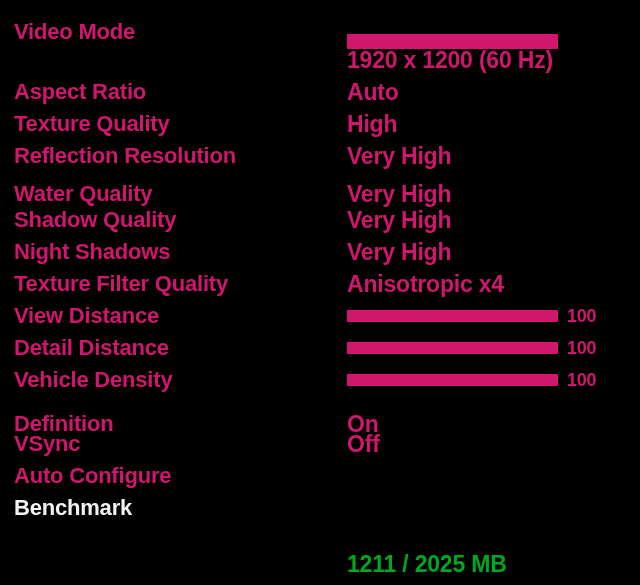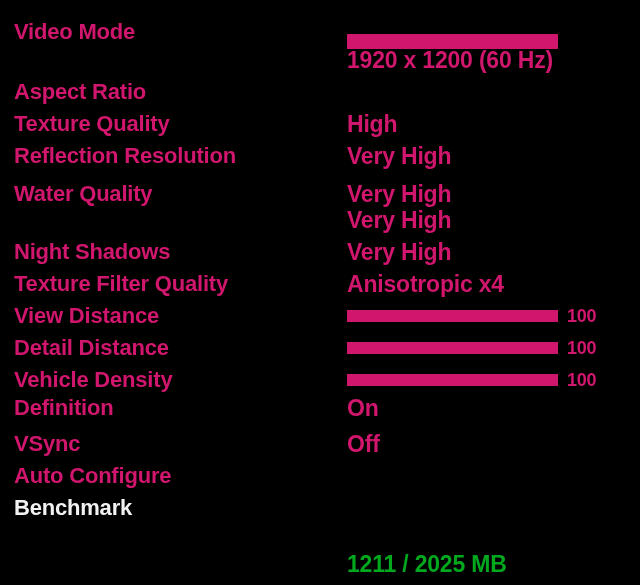--- a/index.html
+++ b/index.html
@@ -100,34 +100,36 @@
 <div id="screen">
     <div class="row" style="top: 16px;">
       <div class="label">Video Mode</div>
       <div class="highlight-bar"></div>
     </div>
     <div class="row" style="top: 44px;">
       <div class="value">1920 x 1200 (60 Hz)</div>
     </div>
     <div class="row" style="top: 76px; padding-left: 20px;">
       <div class="label">Aspect Ratio</div>
+      <div class="value">Auto</div>
     </div>
     <div class="row" style="top: 108px;">
       <div class="label">Texture Quality</div>
       <div class="value">High</div>
     </div>
     <div class="row" style="top: 140px;">
       <div class="label">Reflection Resolution</div>
       <div class="value">Very High</div>
     </div>
     <div class="row" style="top: 178px; text-align: center;">
       <div class="label">Water Quality</div>
       <div class="value">Very High</div>
     </div>
     <div class="row" style="top: 204px;">
+      <div class="label">Shadow Quality</div>
       <div class="value">Very High</div>
     </div>
     <div class="row" style="top: 236px;">
       <div class="label">Night Shadows</div>
       <div class="value">Very High</div>
     </div>
     <div class="row" style="top: 268px;">
       <div class="label">Texture Filter Quality</div>
       <div class="value">Anisotropic x4</div>
     </div>
@@ -145,21 +147,21 @@
       </div>
       <div class="slider-num">100</div>
     </div>
     <div class="row" style="top: 364px;">
       <div class="label">Vehicle Density</div>
       <div class="slider-track">
         <div class="slider-fill" style="width: 100%;"></div>
       </div>
       <div class="slider-num">100</div>
     </div>
-    <div class="row" style="top: 392px;">
+    <div class="row" style="top: 408px;">
       <div class="label">Definition</div>
       <div class="value">On</div>
     </div>
     <div class="row" style="top: 460px;">
       <div class="label">Auto Configure</div>
     </div>
     <div class="row" style="top: 428px;">
       <div class="label">VSync</div>
       <div class="value">Off</div>
     </div>

